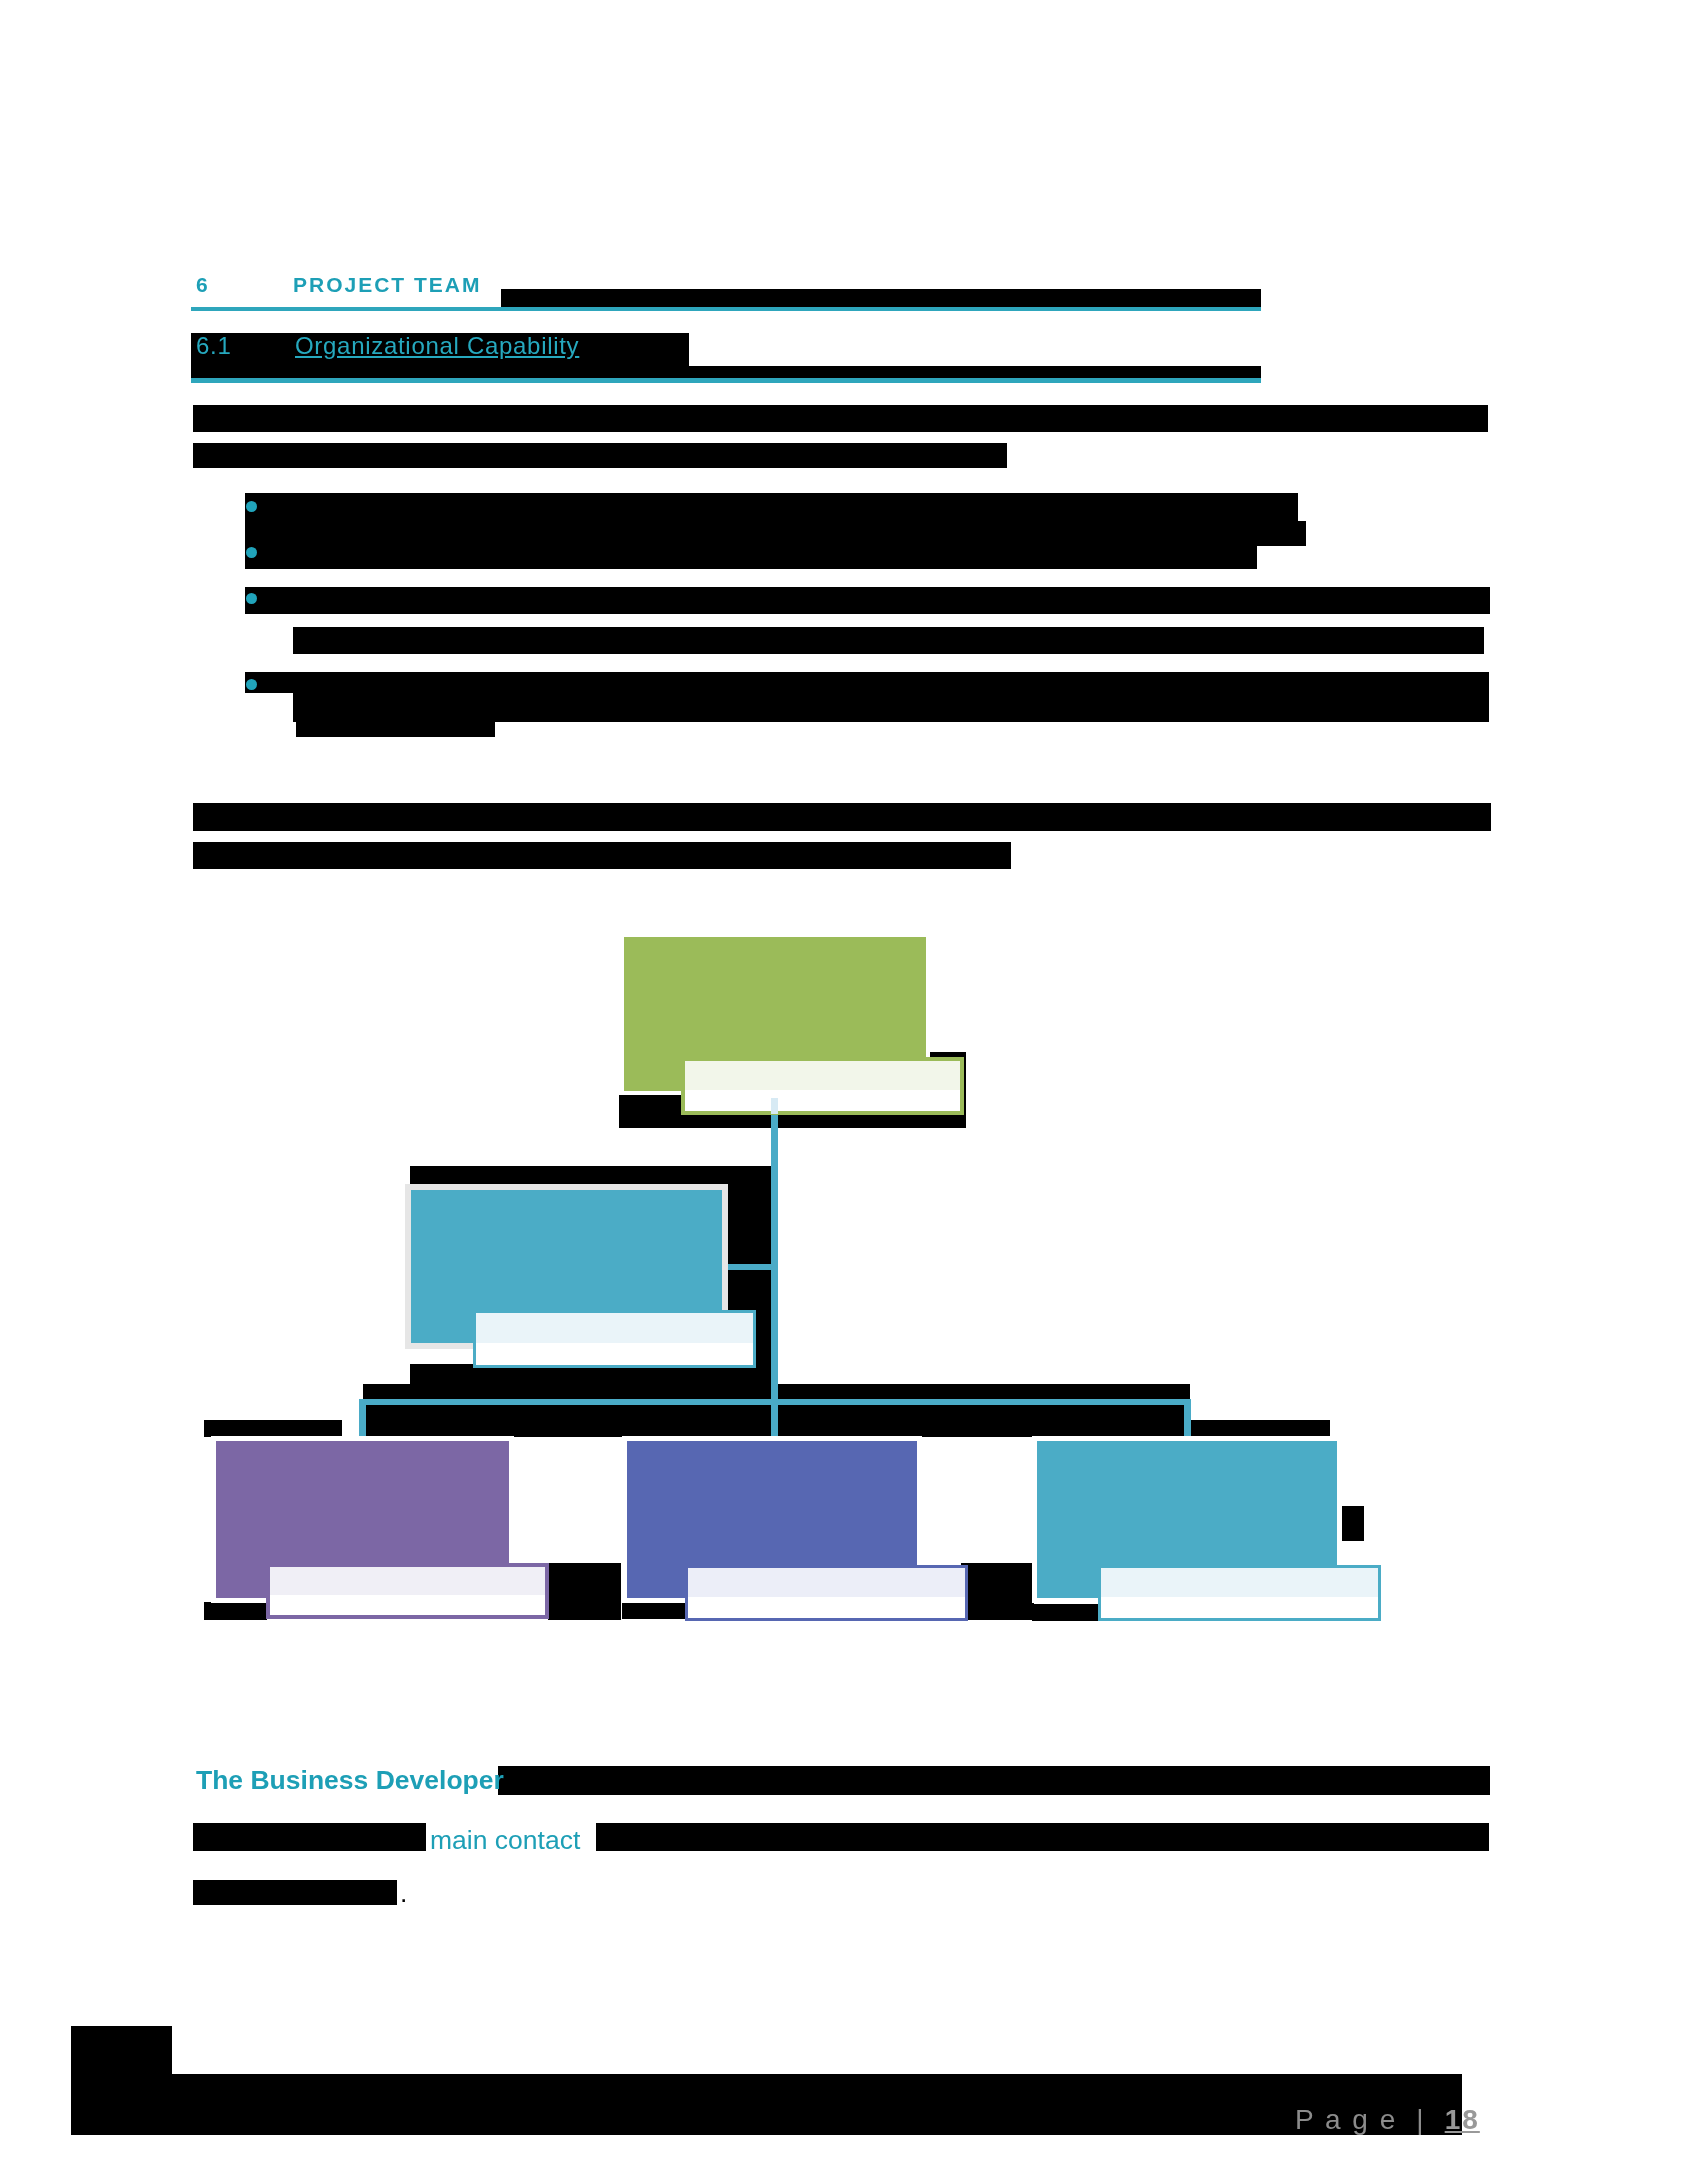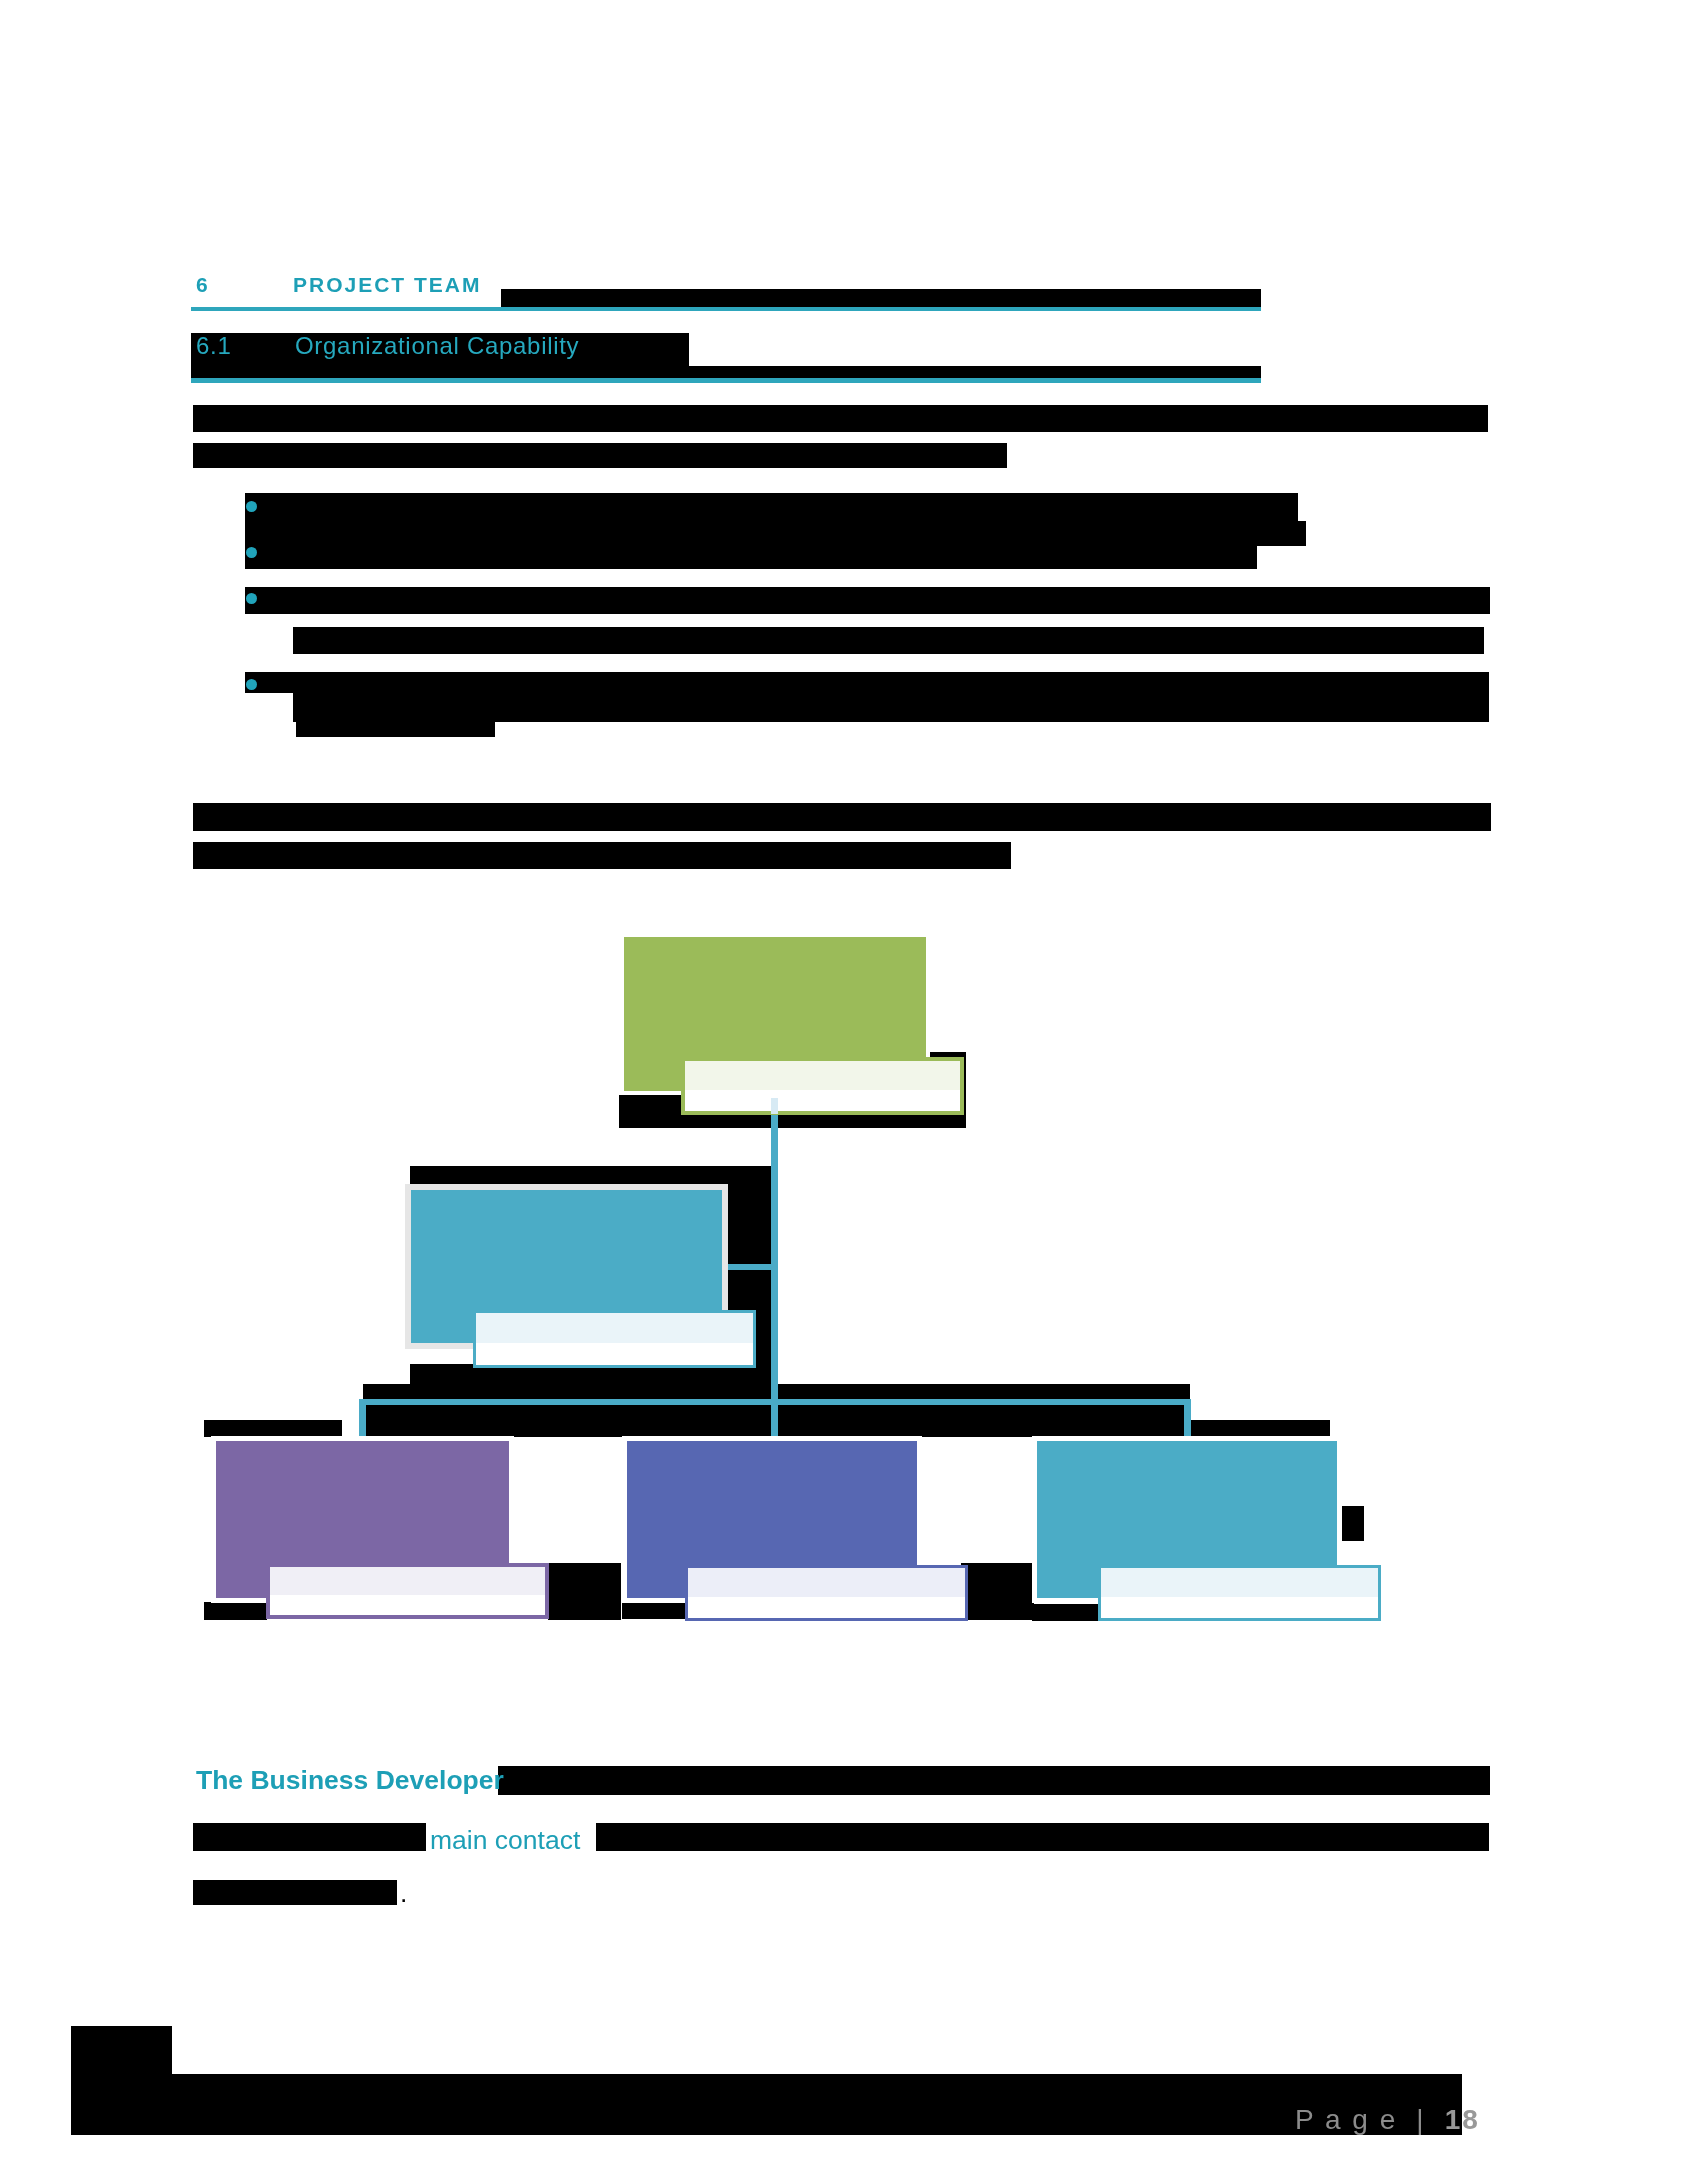--- a/index.html
+++ b/index.html
@@ -28,21 +28,21 @@
 
 <div class="page">
 
   <span class="txt h1t" style="left:196px;top:273px;">6</span>
   <span class="txt h1t" style="left:293px;top:273px;">PROJECT TEAM</span>
   <div class="bar" style="left:501px;top:289px;width:760px;height:18.5px;"></div>
   <div class="rule" style="left:191px;top:307px;width:1070px;height:4px;"></div>
 
   <div class="bar" style="left:191px;top:333px;width:498px;height:37px;"></div>
   <span class="txt h2t" style="left:196px;top:332px;">6.1</span>
-  <span class="txt h2t" style="left:295px;top:332px;">Organizational Capability</span>
+  <span class="txt h2t" style="left:295px;top:332px;text-decoration:underline;">Organizational Capability</span>
   <div class="bar" style="left:191px;top:366px;width:1070px;height:12px;"></div>
   <div class="rule" style="left:191px;top:378px;width:1070px;height:4.6px;"></div>
 
   <div class="bar" style="left:193px;top:405px;width:1295px;height:27px;"></div>
   <div class="bar" style="left:193px;top:443px;width:814px;height:25px;"></div>
 
   <div class="dot" style="left:246px;top:501px;"></div>
   <div class="dot" style="left:246px;top:547px;"></div>
   <div class="dot" style="left:246px;top:593px;"></div>
   <div class="dot" style="left:246px;top:679px;"></div>
@@ -121,17 +121,17 @@
   <div class="bar" style="left:596px;top:1823px;width:893px;height:28px;"></div>
 
   <div class="bar" style="left:193px;top:1880px;width:204px;height:25px;"></div>
   <span class="txt" style="left:400px;top:1878px;font-size:26.5px;color:#000;">.</span>
 
   <div class="bar" style="left:71px;top:2026px;width:101px;height:48px;"></div>
   <div class="bar" style="left:71px;top:2074px;width:1391px;height:61px;"></div>
   <div class="footer-text" style="left:1295px;top:2104px;">
     <span>P a g e</span>
     <span style="margin:0 9.3px;">|</span>
-    <span style="font-weight:700;color:#999999;">18</span>
+    <span style="font-weight:700;color:#999999;text-decoration:underline;">18</span>
   </div>
 
 </div>
 
 
 </body></html>

